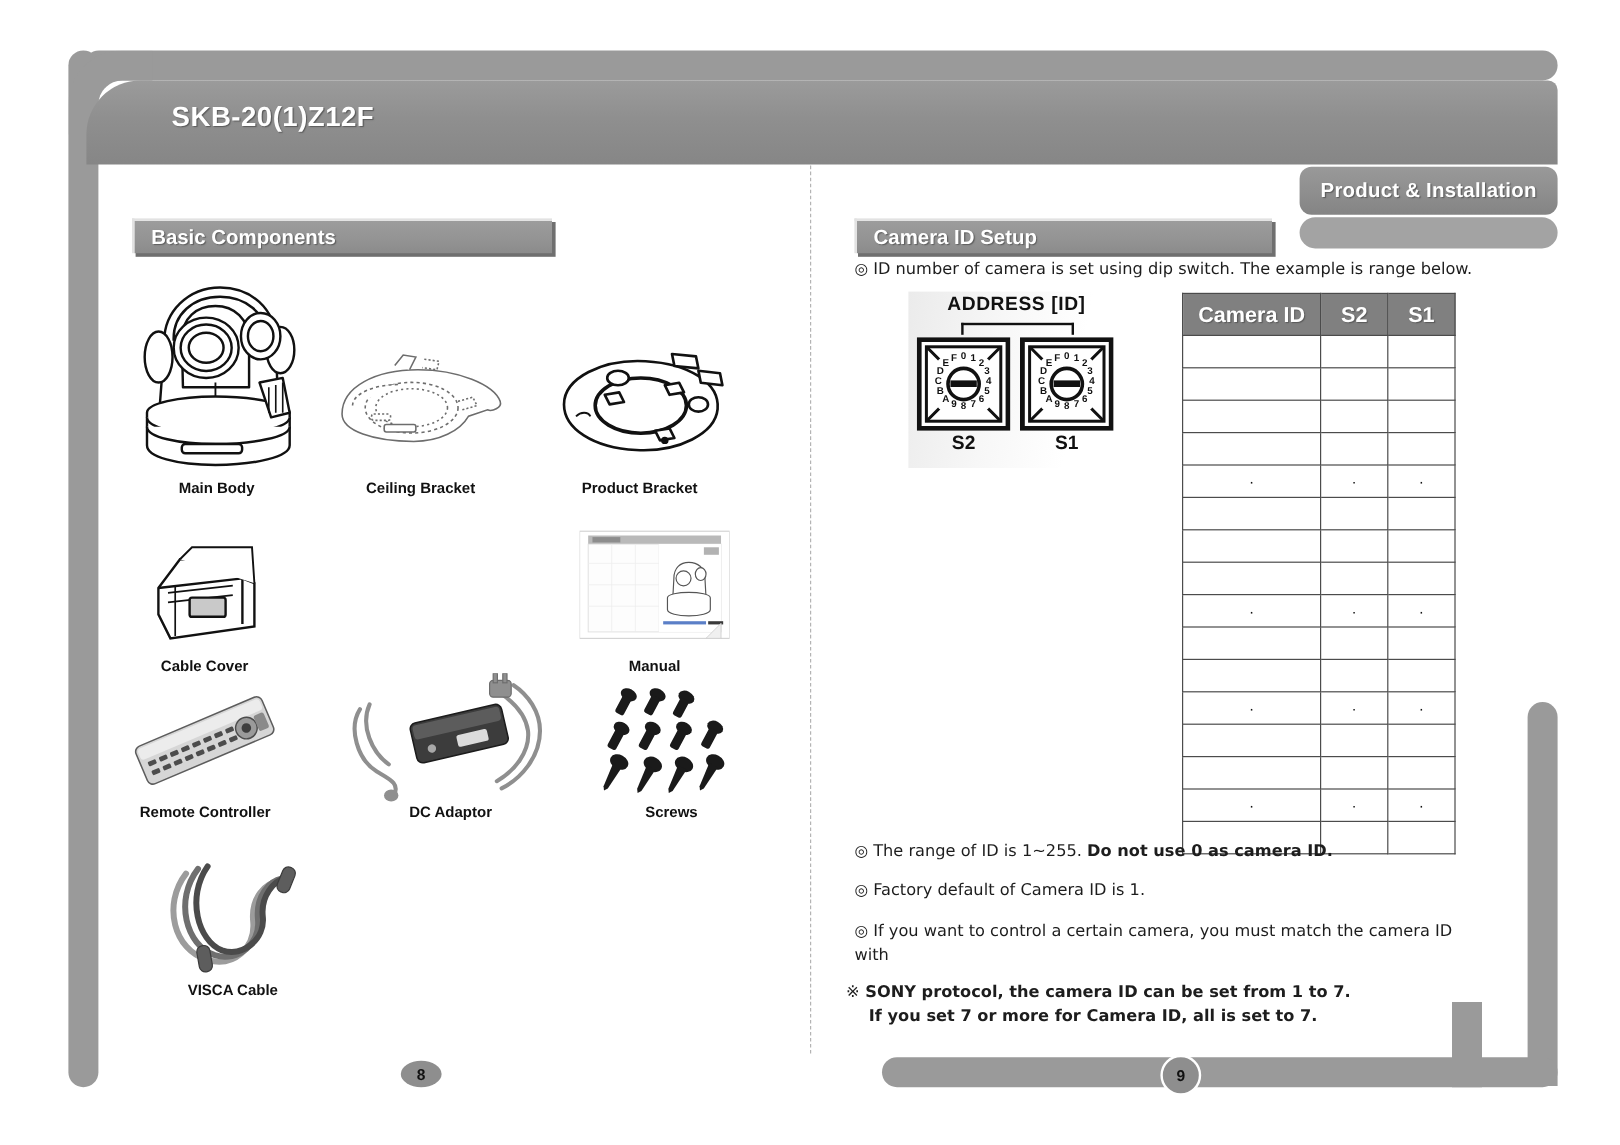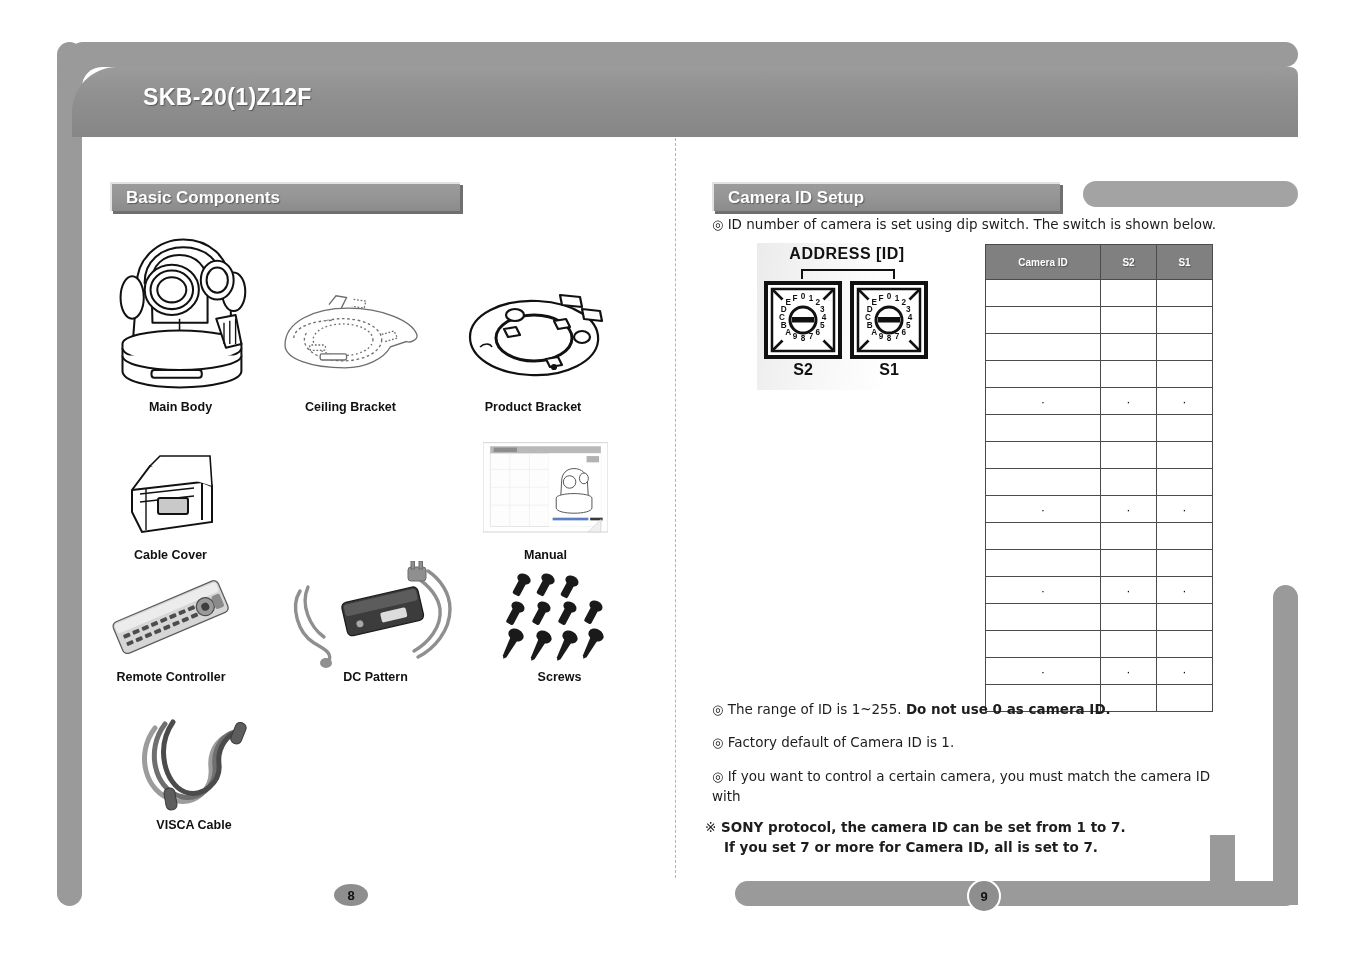--- a/index.html
+++ b/index.html
@@ -131,21 +131,21 @@
   .dip-lbl{
     position:absolute;top:118px;width:60px;text-align:center;
     font-size:16px;font-weight:bold;color:#111;
   }
 
   
   .idtable{
     position:absolute;left:985px;top:244px;border-collapse:collapse;
   }
   .idtable th{
-    background:#808080;color:#ffffff;font-size:10px;font-weight:bold;
+    background:#808080;color:#ffffff;font-size:18px;font-weight:bold;
     height:32px;border:1px solid #4b4b4b;
     text-shadow:1px 1px 1px rgba(60,60,60,.6);
   }
   .idtable td{
     border:1px solid #4b4b4b;height:24px;background:#ffffff;
     font-size:13px;color:#111;text-align:center;vertical-align:middle;
   }
   .col-id{width:112px;}
   .col-s{width:53px;}
 
@@ -169,20 +169,23 @@
   <div class="frame-left"></div>
   <div class="frame-corner-tl"></div>
   <div class="frame-right"></div>
   <div class="frame-bottombar"></div>
   <div class="frame-corner-br"></div>
 
   <div class="titlebar"></div>
   <div class="title-text">SKB-20(1)Z12F</div>
 
   <div class="tab-lower"></div>
+  <div class="tab-chip">
+    <span>Product &amp; Installation</span>
+  </div>
 
   <div class="divider"></div>
 
   <div class="section-bar sec-basic">
     <span>Basic Components</span>
   </div>
 
   <div class="comp" style="left:108px;top:225px;width:145px;">
     <div class="art" style="height:175px;">
       <svg width="150" height="172" viewBox="0 0 150 172">
@@ -346,21 +349,21 @@
           <circle cx="70" cy="58" r="3.5" fill="#a8a8a8"></circle>
         </g>
         <g fill="#8f8f8f" stroke="#6d6d6d" stroke-width="1">
           <rect x="120" y="6" width="18" height="14" rx="3"></rect>
           <rect x="123" y="0" width="3.5" height="8"></rect>
           <rect x="131" y="0" width="3.5" height="8"></rect>
         </g>
         <ellipse cx="38" cy="102" rx="6" ry="5" fill="#8f8f8f"></ellipse>
       </svg>
     </div>
-    <div class="cap">DC Pattern</div>
+    <div class="cap">DC Adaptor</div>
   </div>
 
   <div class="comp" style="left:497px;top:570px;width:125px;">
     <div class="art" style="height:100px;">
       <svg width="120" height="95" viewBox="0 0 120 95">
         <g fill="#1a1a1a">
           <g transform="translate(24,6) rotate(28)">
               <ellipse cx="0" cy="0" rx="7" ry="5"></ellipse>
               <rect x="-4" y="2" width="8" height="16" rx="2"></rect>
             </g>
@@ -436,21 +439,21 @@
   <div class="pagenum" style="left:334px;top:884px;">
     <span>8</span>
   </div>
 
   <div class="section-bar sec-camid">
     <span>Camera ID Setup</span>
   </div>
 
   <div class="note" style="left:712px;top:215px;width:520px;">
     <span class="ring">◎</span>
-    <span>ID number of camera is set using dip switch. The switch is shown below.</span>
+    <span>ID number of camera is set using dip switch. The example is range below.</span>
   </div>
 
   <div class="dip-fig">
     <div class="dip-title">ADDRESS [ID]</div>
     <div class="dip-bracket"></div>
 
     <div style="position:absolute;left:7px;top:38px;">
       <svg width="78" height="78" viewBox="0 0 78 78">
         <rect x="2" y="2" width="74" height="74" fill="#fff" stroke="#111" stroke-width="4"></rect>
         <rect x="8" y="8" width="62" height="62" fill="#fff" stroke="#111" stroke-width="2.5"></rect>

